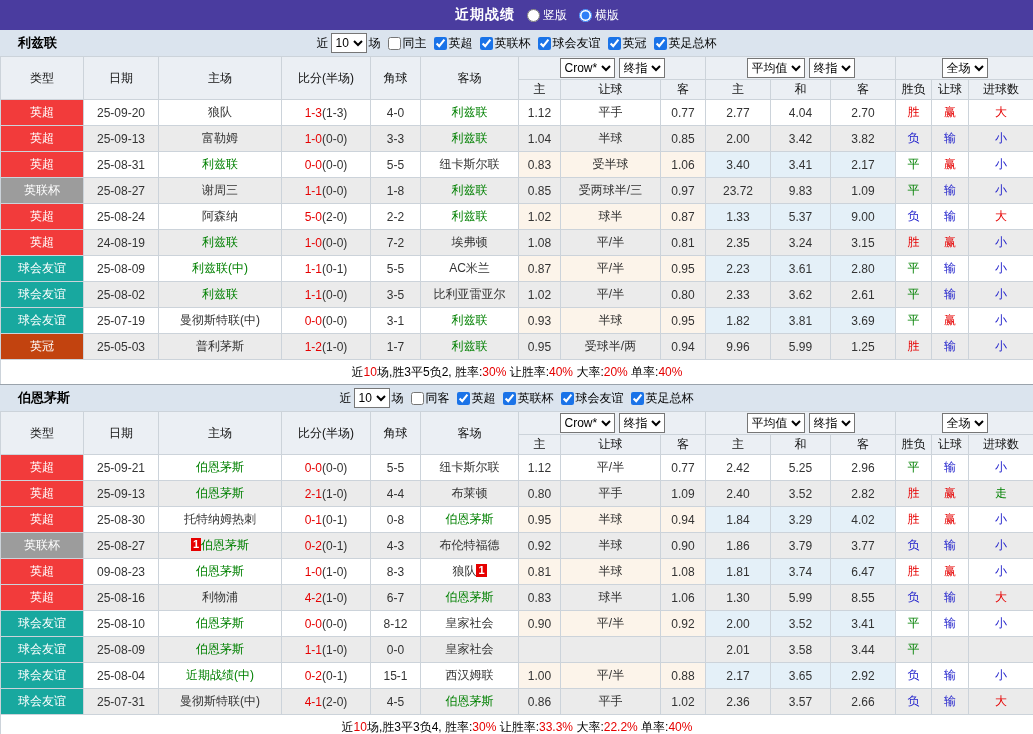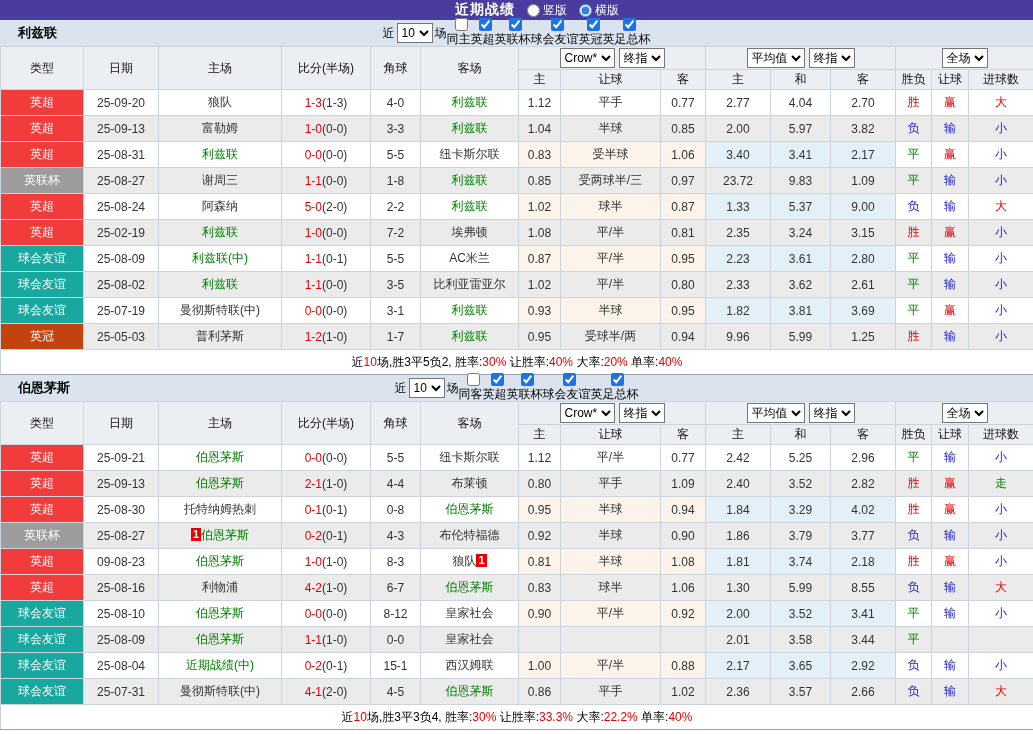--- a/index.html
+++ b/index.html
@@ -1,25 +1,25 @@
 <!DOCTYPE html>
 <html><head>
 <meta charset="utf-8">
 <style>
   html,body{margin:0;padding:0;background:#fff;}
   body{width:1033px;font-family:"Liberation Sans","DejaVu Sans",sans-serif;-webkit-font-smoothing:antialiased;}
-  .top-header{height:20px;background:#4a3c9f;display:flex;align-items:center;justify-content:center;gap:12px;color:#fff;padding-left:41px;}
+  .top-header{height:30px;background:#4a3c9f;display:flex;align-items:center;justify-content:center;gap:12px;color:#fff;padding-left:41px;}
   .top-title{font-weight:bold;font-size:14px;letter-spacing:1px;}
   .radio-label{display:inline-flex;align-items:center;gap:3px;font-size:12px;cursor:pointer;}
   input[type=radio]{accent-color:#2f7ff7;width:13px;height:13px;margin:0;}
   input[type=checkbox]{accent-color:#1a73e8;width:13px;height:13px;margin:0 2px 0 7px;vertical-align:middle;}
   .filter-bar{position:relative;height:26px;background:#dbe4ee;display:flex;align-items:center;justify-content:center;font-size:12px;color:#000;}
   .team-label{position:absolute;left:18px;font-weight:bold;font-size:13px;}
   .filter-controls{display:flex;align-items:center;}
-  .chk{display:inline-flex;align-items:center;cursor:pointer;flex-direction:column;}
+  .chk{display:inline-flex;align-items:center;cursor:pointer;}
   select{font-size:12px;height:20px;margin:0 2px;background:#fff;border:1px solid #767676;}
   table{border-collapse:collapse;table-layout:fixed;width:1033px;font-size:12px;}
   th,td{border:1px solid #ccd3da;text-align:center;padding:0;white-space:nowrap;overflow:hidden;}
   thead th{background:#ebeff4;font-weight:normal;color:#111;}
   tr.grp-row th{height:22px;}
   tr.sub-row th{height:19px;}
   tbody td{height:25px;color:#333;background:#fff;}
   tbody tr:nth-child(even) td{background:#ebebeb;}
   tbody td.type-cell{color:#fff;}
   tbody td.tint-c{background:#fcf4ea;}
@@ -147,21 +147,21 @@
           <td class="type-cell" style="background:#f23b3b">英超</td>
           <td>25-09-13</td>
           <td><span class="">富勒姆</span></td>
           <td><span class="score-main">1-0</span><span class="score-half">(0-0)</span></td>
           <td>3-3</td>
           <td><span class="t-green">利兹联</span></td>
           <td class="tint-c">1.04</td>
           <td class="tint-c">半球</td>
           <td class="tint-c">0.85</td>
           <td class="tint-a">2.00</td>
-          <td class="tint-a">5.97</td>
+          <td class="tint-a">3.42</td>
           <td class="tint-a">3.82</td>
           <td><span class="t-blue">负</span></td>
           <td><span class="t-blue">输</span></td>
           <td><span class="t-blue">小</span></td>
         </tr>
         <tr>
           <td class="type-cell" style="background:#f23b3b">英超</td>
           <td>25-08-31</td>
           <td><span class="t-green">利兹联</span></td>
           <td><span class="score-main">0-0</span><span class="score-half">(0-0)</span></td>
@@ -206,21 +206,21 @@
           <td class="tint-c">0.87</td>
           <td class="tint-a">1.33</td>
           <td class="tint-a">5.37</td>
           <td class="tint-a">9.00</td>
           <td><span class="t-blue">负</span></td>
           <td><span class="t-blue">输</span></td>
           <td><span class="t-red">大</span></td>
         </tr>
         <tr>
           <td class="type-cell" style="background:#f23b3b">英超</td>
-          <td>25-02-19</td>
+          <td>24-08-19</td>
           <td><span class="t-green">利兹联</span></td>
           <td><span class="score-main">1-0</span><span class="score-half">(0-0)</span></td>
           <td>7-2</td>
           <td><span class="">埃弗顿</span></td>
           <td class="tint-c">1.08</td>
           <td class="tint-c">平/半</td>
           <td class="tint-c">0.81</td>
           <td class="tint-a">2.35</td>
           <td class="tint-a">3.24</td>
           <td class="tint-a">3.15</td>
@@ -447,21 +447,21 @@
           <td>09-08-23</td>
           <td><span class="t-green">伯恩茅斯</span></td>
           <td><span class="score-main">1-0</span><span class="score-half">(1-0)</span></td>
           <td>8-3</td>
           <td><span class="">狼队</span><span class="card">1</span></td>
           <td class="tint-c">0.81</td>
           <td class="tint-c">半球</td>
           <td class="tint-c">1.08</td>
           <td class="tint-a">1.81</td>
           <td class="tint-a">3.74</td>
-          <td class="tint-a">2.18</td>
+          <td class="tint-a">6.47</td>
           <td><span class="t-red">胜</span></td>
           <td><span class="t-red">赢</span></td>
           <td><span class="t-blue">小</span></td>
         </tr>
         <tr>
           <td class="type-cell" style="background:#f23b3b">英超</td>
           <td>25-08-16</td>
           <td><span class="">利物浦</span></td>
           <td><span class="score-main">4-2</span><span class="score-half">(1-0)</span></td>
           <td>6-7</td>

